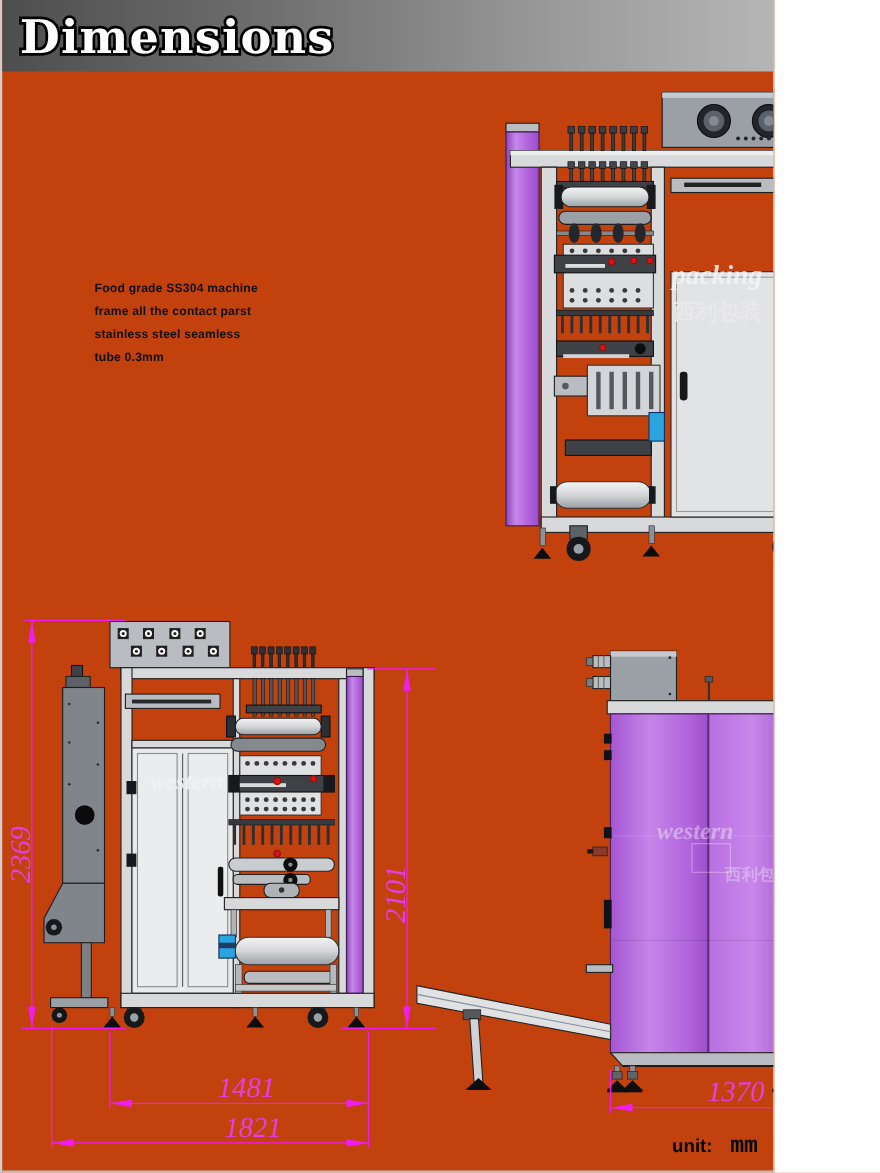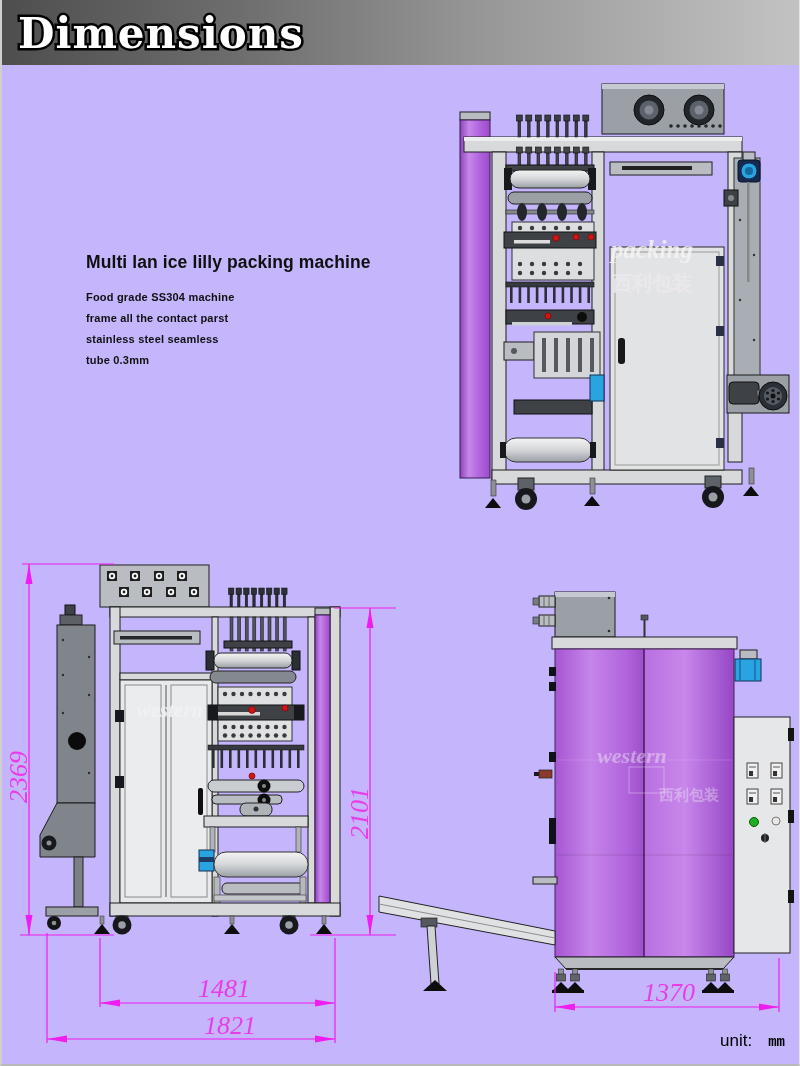--- a/index.html
+++ b/index.html
@@ -1,38 +1,38 @@
 <!DOCTYPE html>
 <html><head>
 <meta charset="utf-8">
 <style>
   html,body{margin:0;padding:0;background:#fff;}
   .page{
-    position:relative;width:800px;height:1066px;background:#c4b5fd;overflow:hidden;
+    position:relative;width:704px;height:1066px;background:#c2410c;overflow:hidden;
     font-family:"Liberation Sans",sans-serif;
     border-left:2px solid #cfcfcf;border-right:1px solid #e4e4e4;border-bottom:2px solid #b9b9b9;
     box-sizing:border-box;
   }
   .banner{position:absolute;left:0;top:0;width:800px;height:65px;
     background:linear-gradient(90deg,#4e4e4e 0%,#6e6e6e 30%,#979797 60%,#c3c3c3 100%);}
   .banner svg{display:block;}
   .banner text{
     font-family:"DejaVu Serif",serif;font-weight:bold;font-size:42px;
     fill:#ffffff;stroke:#000;stroke-width:5px;paint-order:stroke;letter-spacing:1px;
   }
   .description{position:absolute;left:84px;top:252px;width:300px;color:#101010;}
   .description h2{font-size:17.5px;margin:0 0 14px 0;font-weight:bold;letter-spacing:.1px;}
   .description p{font-size:11px;font-weight:bold;line-height:21px;margin:0;white-space:pre-line;letter-spacing:.2px;}
   figure.view{position:absolute;margin:0;padding:0;}
   .view-3d{left:450px;top:70px;width:350px;height:445px;}
   .view-front{left:0;top:545px;width:400px;height:505px;}
   .view-side{left:375px;top:560px;width:425px;height:460px;}
   .unit-label{position:absolute;top:1031px;right:14px;display:flex;gap:16px;align-items:baseline;color:#000;}
-  .unit-label .u1{font-weight:normal;font-size:17px;font-family:"Liberation Sans",sans-serif;}
-  .unit-label .u2{font-size:14px;font-family:"Liberation Mono",monospace;font-weight:bold;}
+  .unit-label .u1{font-weight:bold;font-size:17px;font-family:"Liberation Sans",sans-serif;}
+  .unit-label .u2{font-size:21px;font-family:"Liberation Mono",monospace;font-weight:bold;}
   
   svg .mt{fill:#d7d9db;stroke:#1f1f1f;stroke-width:1;}
   svg .mt2{fill:#b9bdc2;stroke:#1f1f1f;stroke-width:1;}
   svg .mt3{fill:#9aa0a6;stroke:#1c1c1c;stroke-width:1;}
   svg .lt{fill:#e8e9ea;stroke:#2a2a2a;stroke-width:1;}
   svg .dk{fill:#3e4247;stroke:#101010;stroke-width:1;}
   svg .dk2{fill:#17191c;stroke:none;}
   svg .mast{fill:#80858b;stroke:#1c1c1c;stroke-width:1;}
   svg .red{fill:#d41414;stroke:#7a0c0c;stroke-width:.8;}
   svg .blue{fill:#2aa4e0;stroke:#10305a;stroke-width:1;}
@@ -50,21 +50,20 @@
 
 <div class="page">
 
   <header class="banner">
     <svg width="800" height="65" viewBox="0 0 800 65">
       <text x="16" y="48">Dimensions</text>
     </svg>
   </header>
 
   <section class="description">
-    <h2>Multi lan ice lilly packing machine</h2>
     <p>Food grade SS304 machine
 frame all the contact parst
 stainless steel seamless
 tube 0.3mm</p>
   </section>
 
   <figure class="view view-3d">
     <svg width="350" height="445" viewBox="0 0 350 445">
       <defs>
         <linearGradient id="purp" x1="0" y1="0" x2="1" y2="0">

